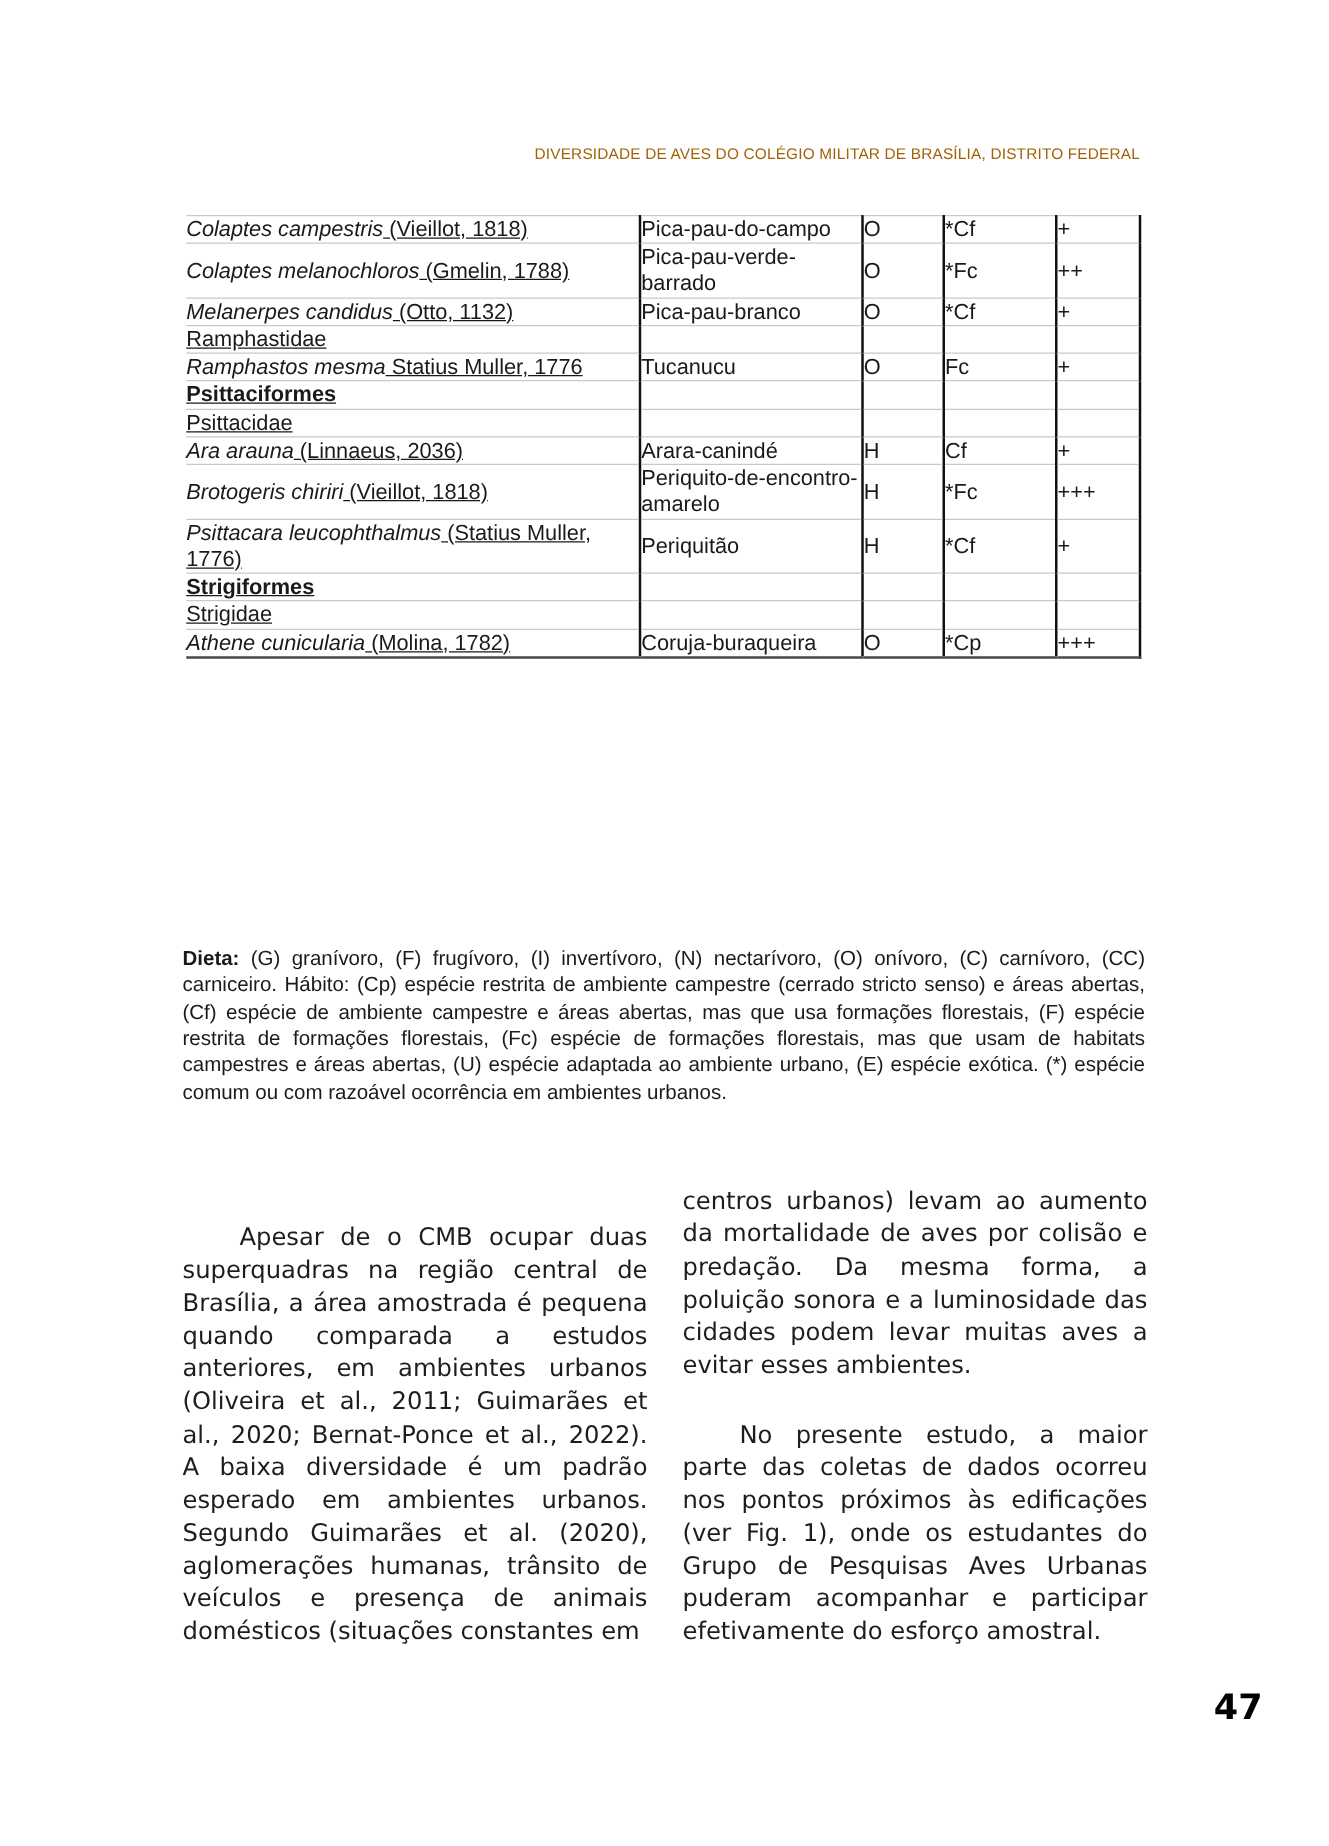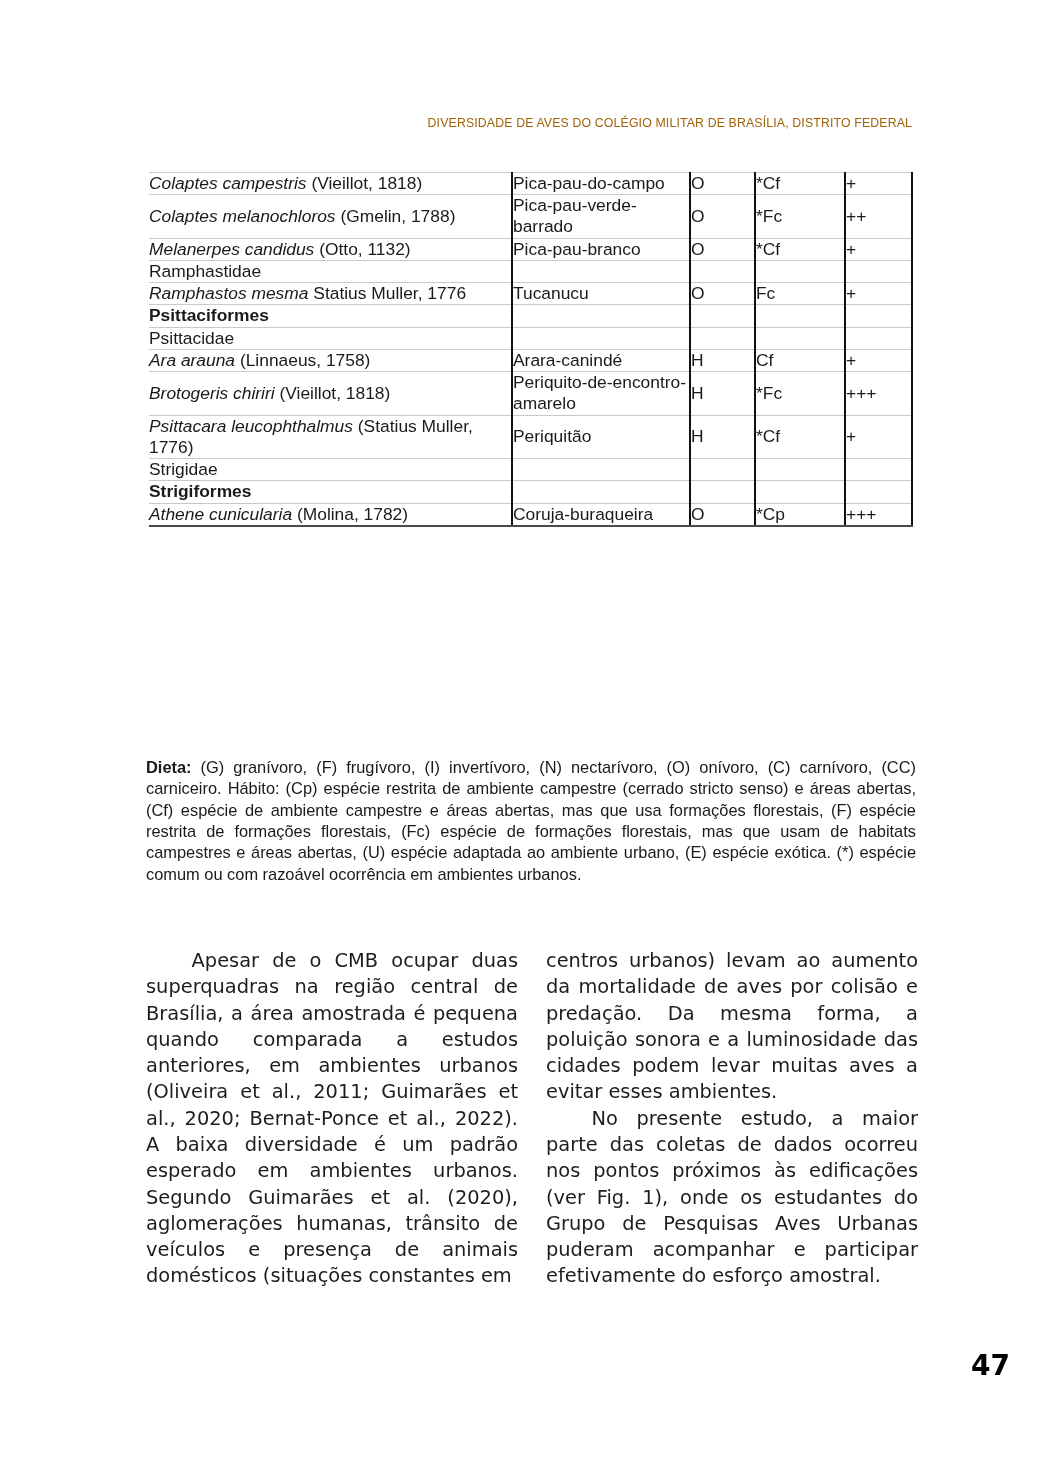--- a/index.html
+++ b/index.html
@@ -72,21 +72,21 @@
   }
   td.cell-pop { padding: 5px 3px 6px; }
   td.cell-diet, td.cell-hab, td.cell-occ { padding: 5px 2px 6px; }
 
   
   .tier-order   { padding-left: 8px;  font-weight: bold; }
   .tier-family  { padding-left: 24px; }
   .tier-species { padding-left: 44px; }
 
   .sci { font-style: italic; }
-  .auth { font-style: normal; }
+  .auth { font-style: normal; text-decoration: underline; }
 
   tr.group-row td.cell-pop,
   tr.group-row td.cell-diet,
   tr.group-row td.cell-hab,
   tr.group-row td.cell-occ { height: 18px; }
 
   
   .legend {
     position: absolute;
     left: 146px;
@@ -116,21 +116,21 @@
     font-size: 19.4px;
     line-height: 1.355;
     text-align: justify;
     text-justify: inter-word;
     font-family: "DejaVu Sans", sans-serif;
     color: #1d1d1d;
   }
   .col-left  { left: 0; }
   .col-right { left: 400px; }
   .col p { margin: 0; }
-  .col p.indent { text-indent: 2.35em; }
+  .col p.indent { text-indent: 2.35em; margin-top: 29px; }
 
   
   .folio {
     position: absolute;
     left: 0;
     top: 1349px;
     width: 1010px;
     text-align: right;
     font-size: 28px;
     font-weight: bold;
@@ -196,49 +196,49 @@
           <td class="cell-occ"></td>
         </tr>
         <tr class="group-row">
           <td class="cell-name tier-family"><span class="auth">Psittacidae</span></td>
           <td class="cell-pop"></td>
           <td class="cell-diet"></td>
           <td class="cell-hab"></td>
           <td class="cell-occ"></td>
         </tr>
         <tr>
-          <td class="cell-name tier-species"><span class="sci">Ara arauna</span><span class="auth"> (Linnaeus, 1758)</span></td>
+          <td class="cell-name tier-species"><span class="sci">Ara arauna</span><span class="auth"> (Linnaeus, 2036)</span></td>
           <td class="cell-pop">Arara-canindé</td>
           <td class="cell-diet">H</td>
           <td class="cell-hab">Cf</td>
           <td class="cell-occ">+</td>
         </tr>
         <tr>
           <td class="cell-name tier-species"><span class="sci">Brotogeris chiriri</span><span class="auth"> (Vieillot, 1818)</span></td>
           <td class="cell-pop">Periquito-de-encontro-amarelo</td>
           <td class="cell-diet">H</td>
           <td class="cell-hab">*Fc</td>
           <td class="cell-occ">+++</td>
         </tr>
         <tr>
           <td class="cell-name tier-species"><span class="sci">Psittacara leucophthalmus</span><span class="auth"> (Statius Muller, 1776)</span></td>
           <td class="cell-pop">Periquitão</td>
           <td class="cell-diet">H</td>
           <td class="cell-hab">*Cf</td>
           <td class="cell-occ">+</td>
         </tr>
         <tr class="group-row">
+          <td class="cell-name tier-order"><span class="auth">Strigiformes</span></td>
+          <td class="cell-pop"></td>
+          <td class="cell-diet"></td>
+          <td class="cell-hab"></td>
+          <td class="cell-occ"></td>
+        </tr>
+        <tr class="group-row">
           <td class="cell-name tier-family"><span class="auth">Strigidae</span></td>
-          <td class="cell-pop"></td>
-          <td class="cell-diet"></td>
-          <td class="cell-hab"></td>
-          <td class="cell-occ"></td>
-        </tr>
-        <tr class="group-row">
-          <td class="cell-name tier-order"><span class="auth">Strigiformes</span></td>
           <td class="cell-pop"></td>
           <td class="cell-diet"></td>
           <td class="cell-hab"></td>
           <td class="cell-occ"></td>
         </tr>
         <tr>
           <td class="cell-name tier-species"><span class="sci">Athene cunicularia</span><span class="auth"> (Molina, 1782)</span></td>
           <td class="cell-pop">Coruja-buraqueira</td>
           <td class="cell-diet">O</td>
           <td class="cell-hab">*Cp</td>

